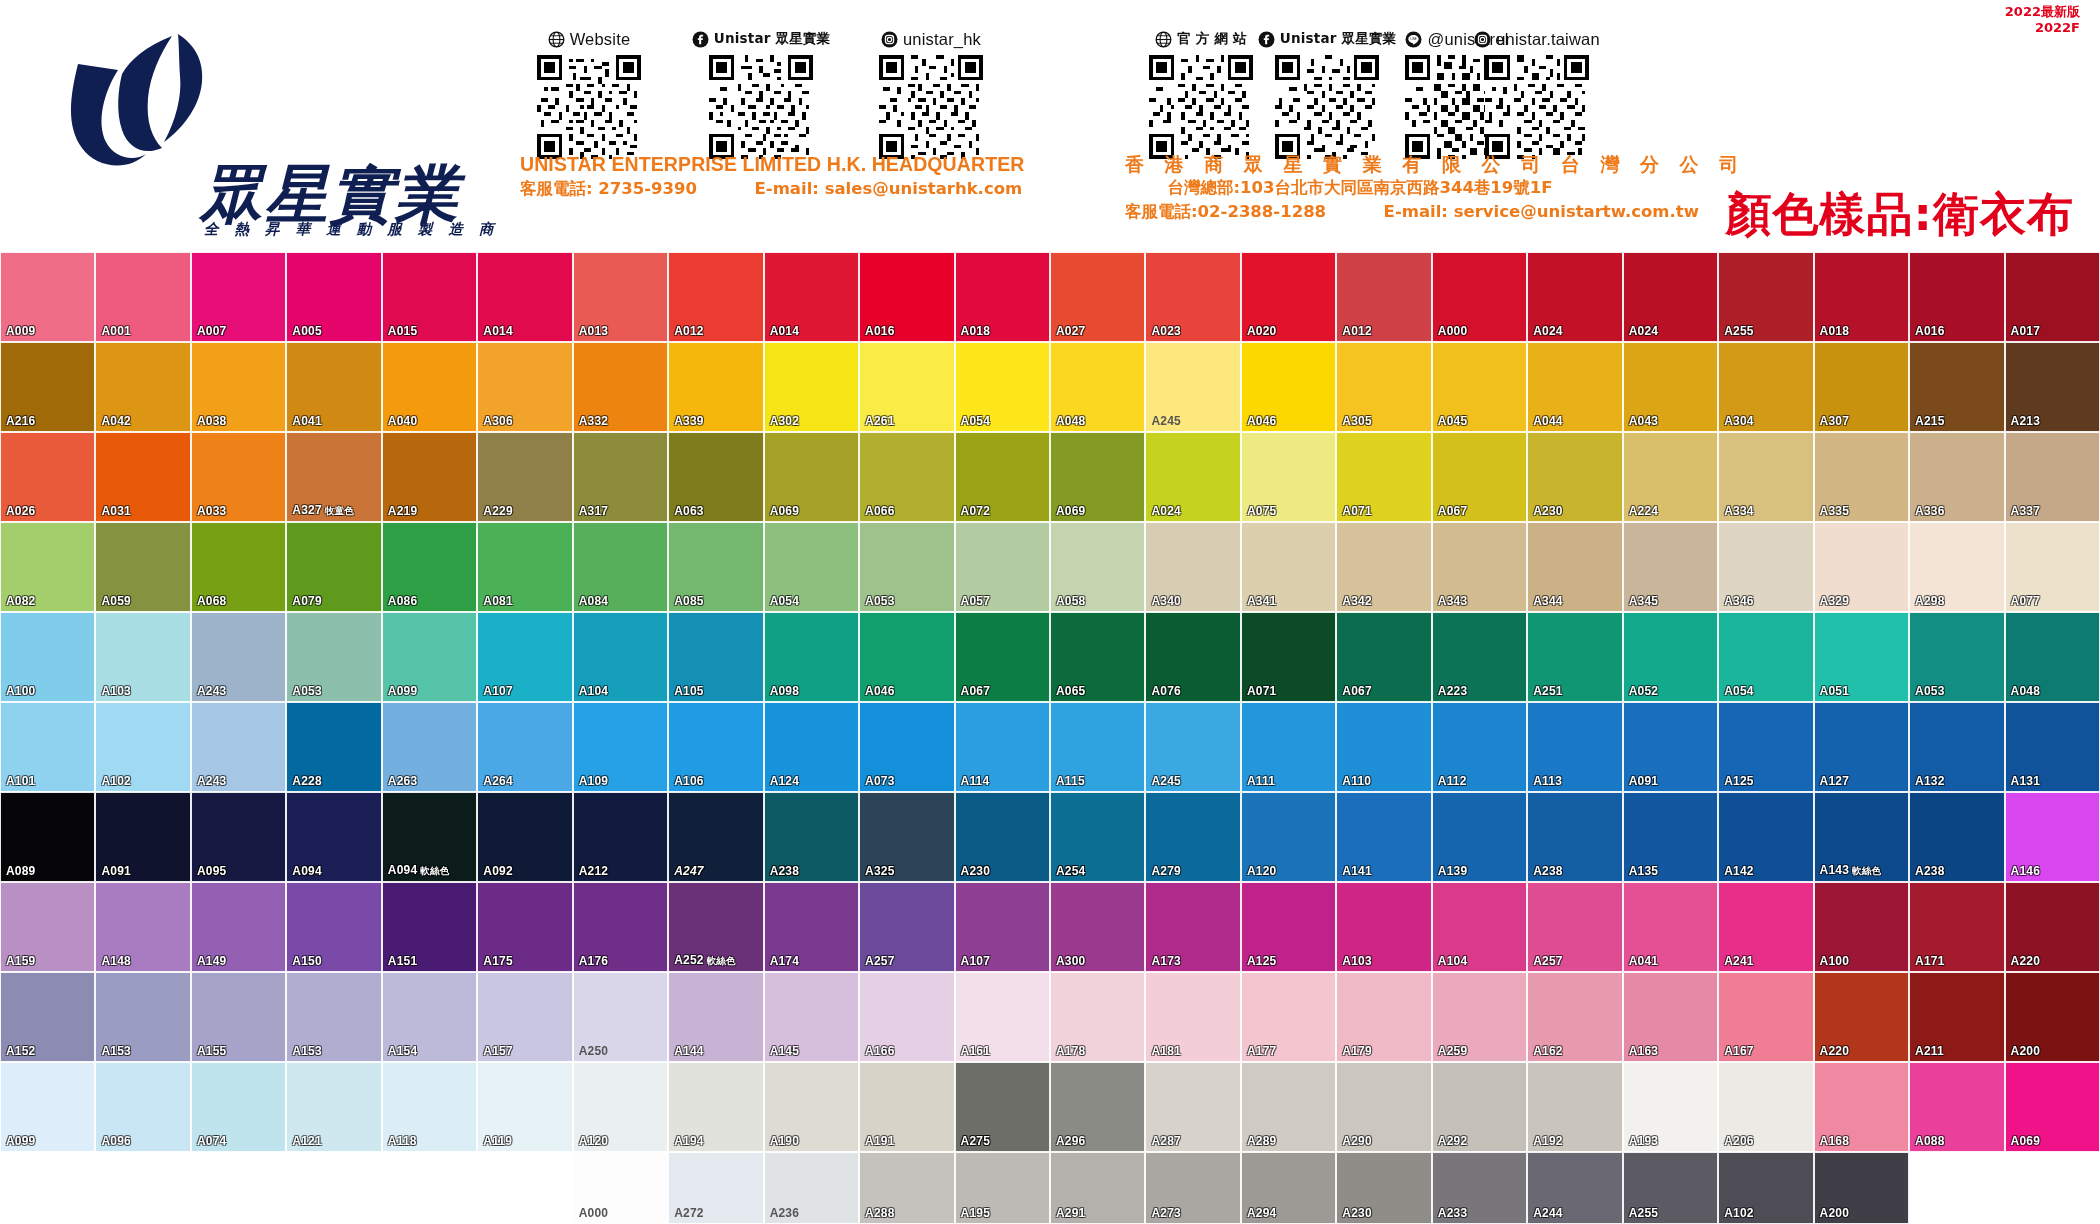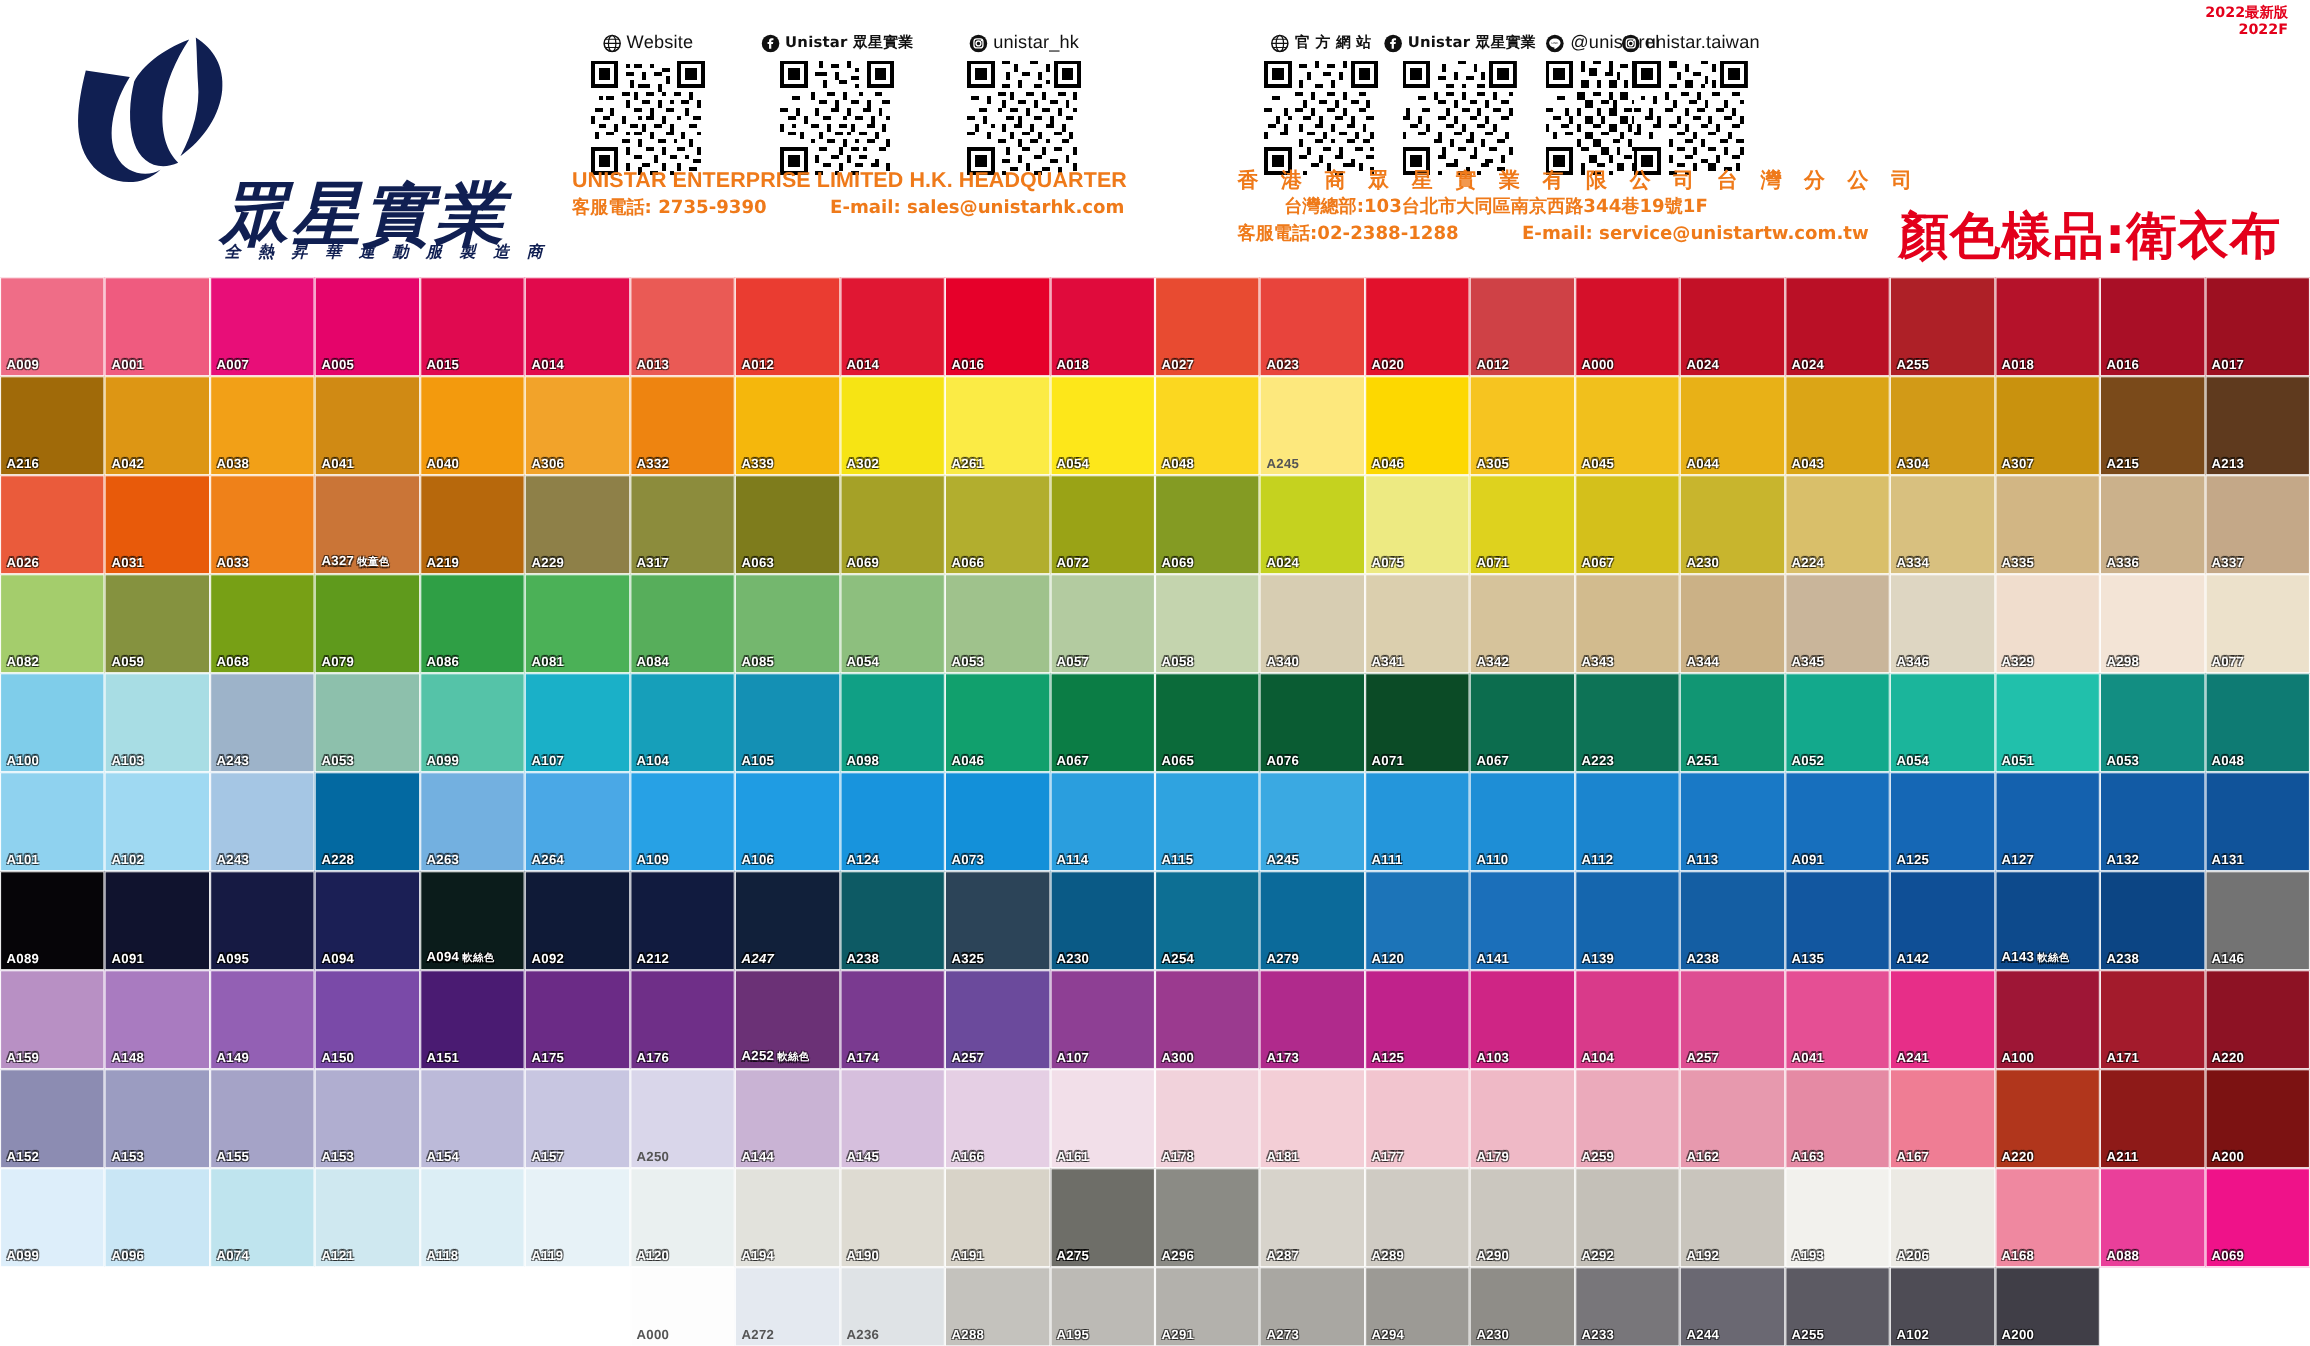--- a/index.html
+++ b/index.html
@@ -1337,21 +1337,21 @@
         </div>
         <div class="cell" style="background: rgb(15, 79, 150);">
           <span class="lbl">A142</span>
         </div>
         <div class="cell" style="background: rgb(13, 74, 140);">
           <span class="lbl">A143<span class="note">軟絲色</span></span>
         </div>
         <div class="cell" style="background: rgb(12, 69, 132);">
           <span class="lbl">A238</span>
         </div>
-        <div class="cell" style="background: #737373;">
+        <div class="cell" style="background: #d946ef;">
           <span class="lbl">A146</span>
         </div>
         <div class="cell" style="background: rgb(10, 58, 114);"></div>
       </div>
       <div class="srow">
         <div class="cell" style="background: rgb(184, 144, 196);">
           <span class="lbl">A159</span>
         </div>
         <div class="cell" style="background: rgb(169, 123, 192);">
           <span class="lbl">A148</span>

